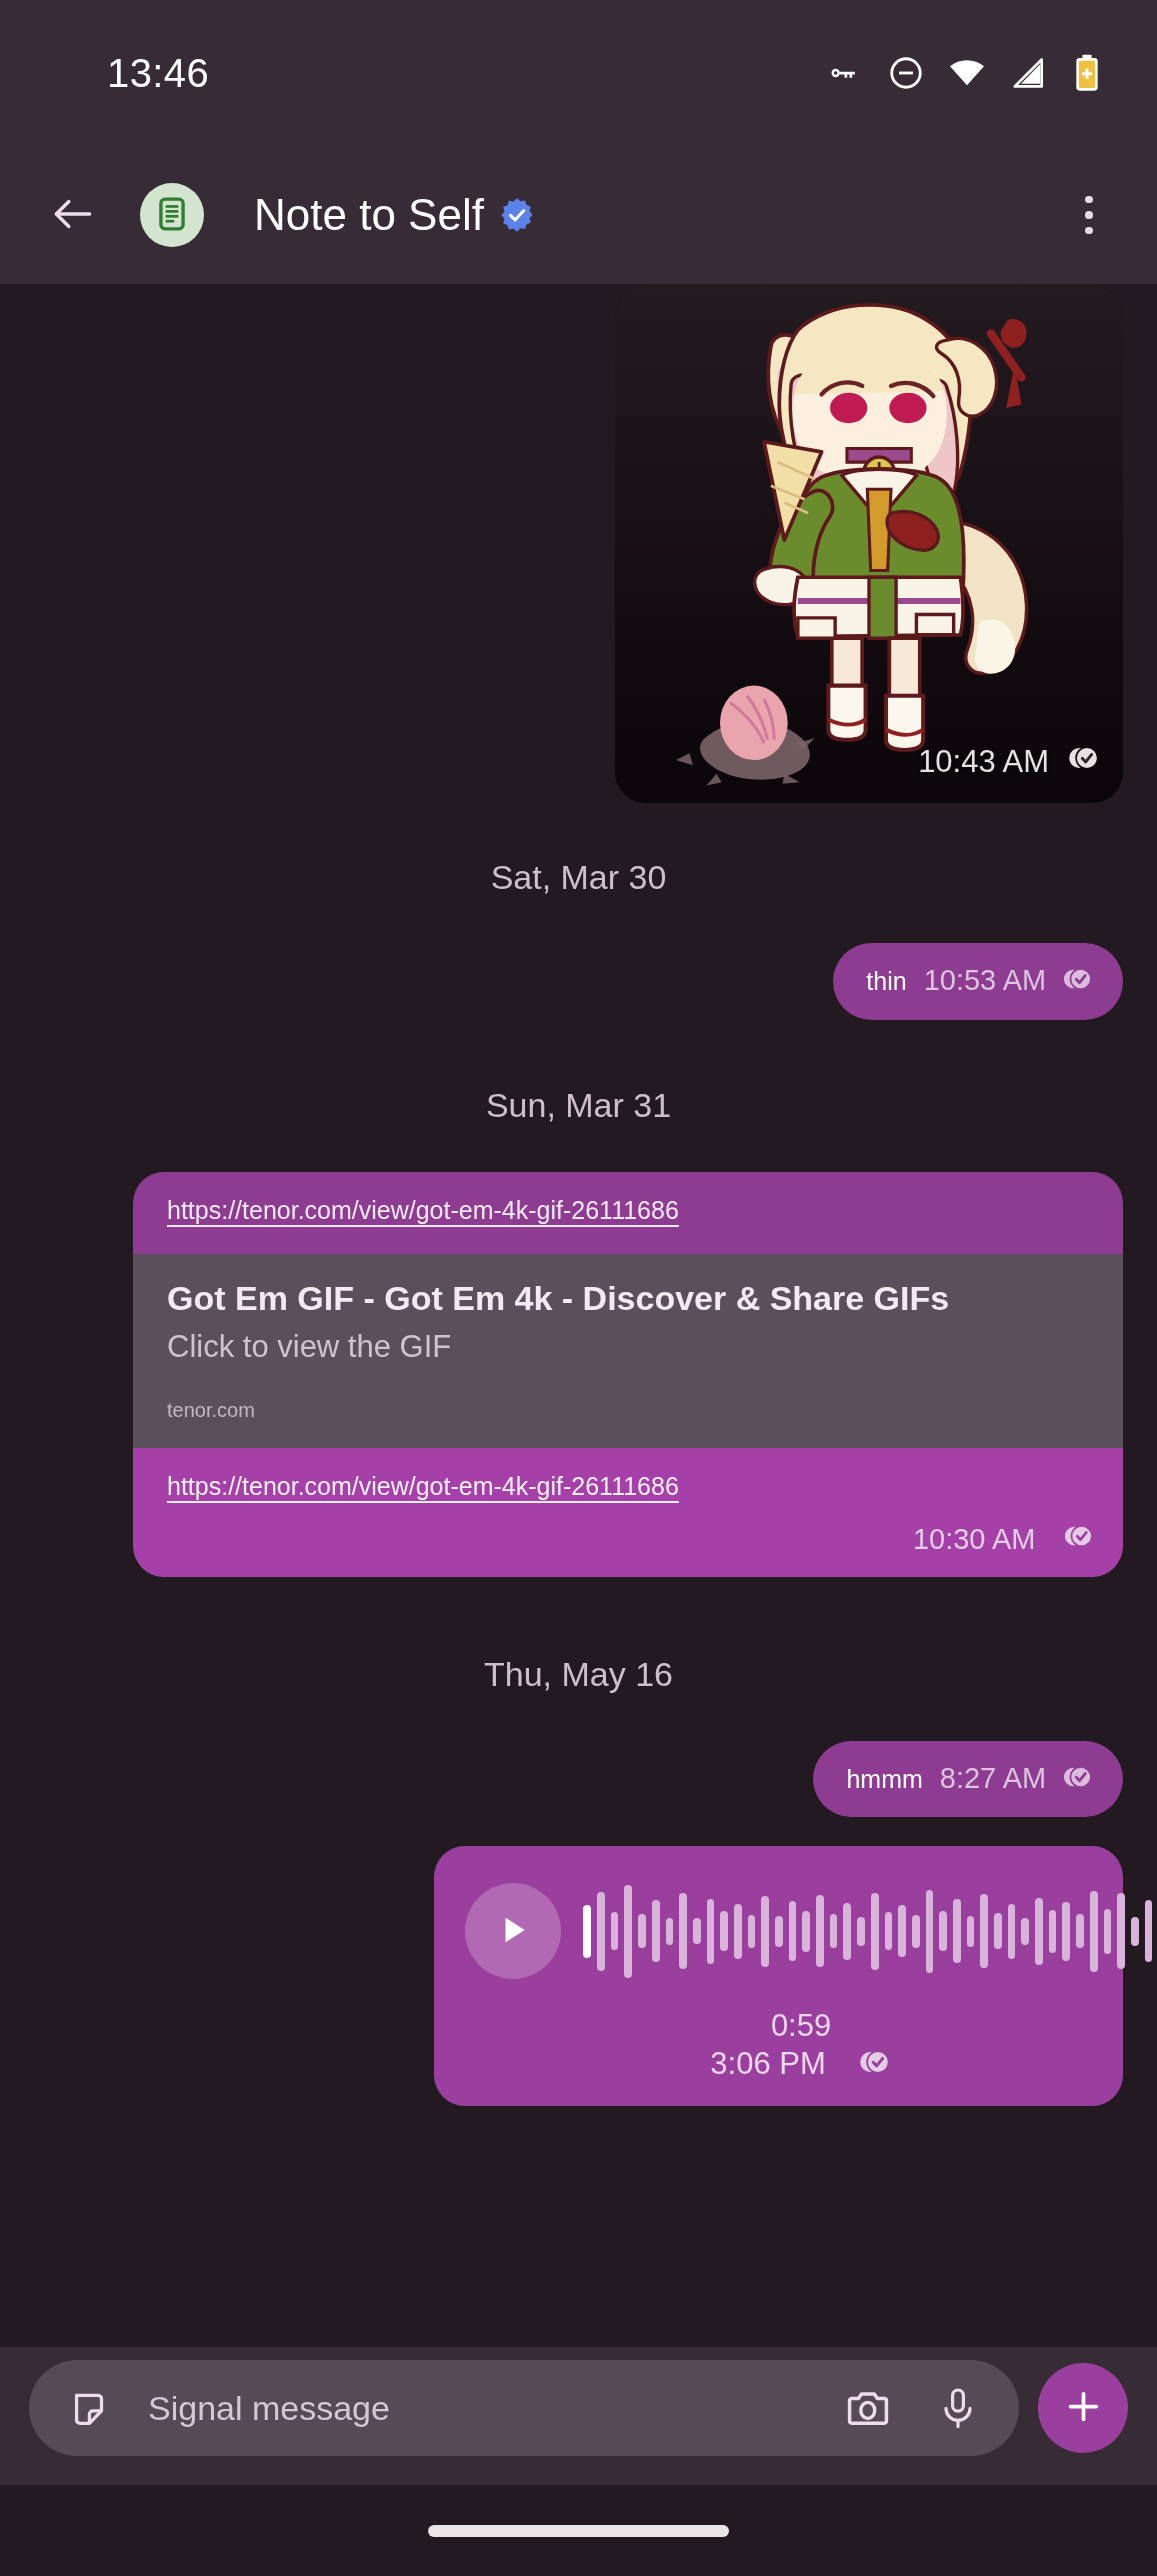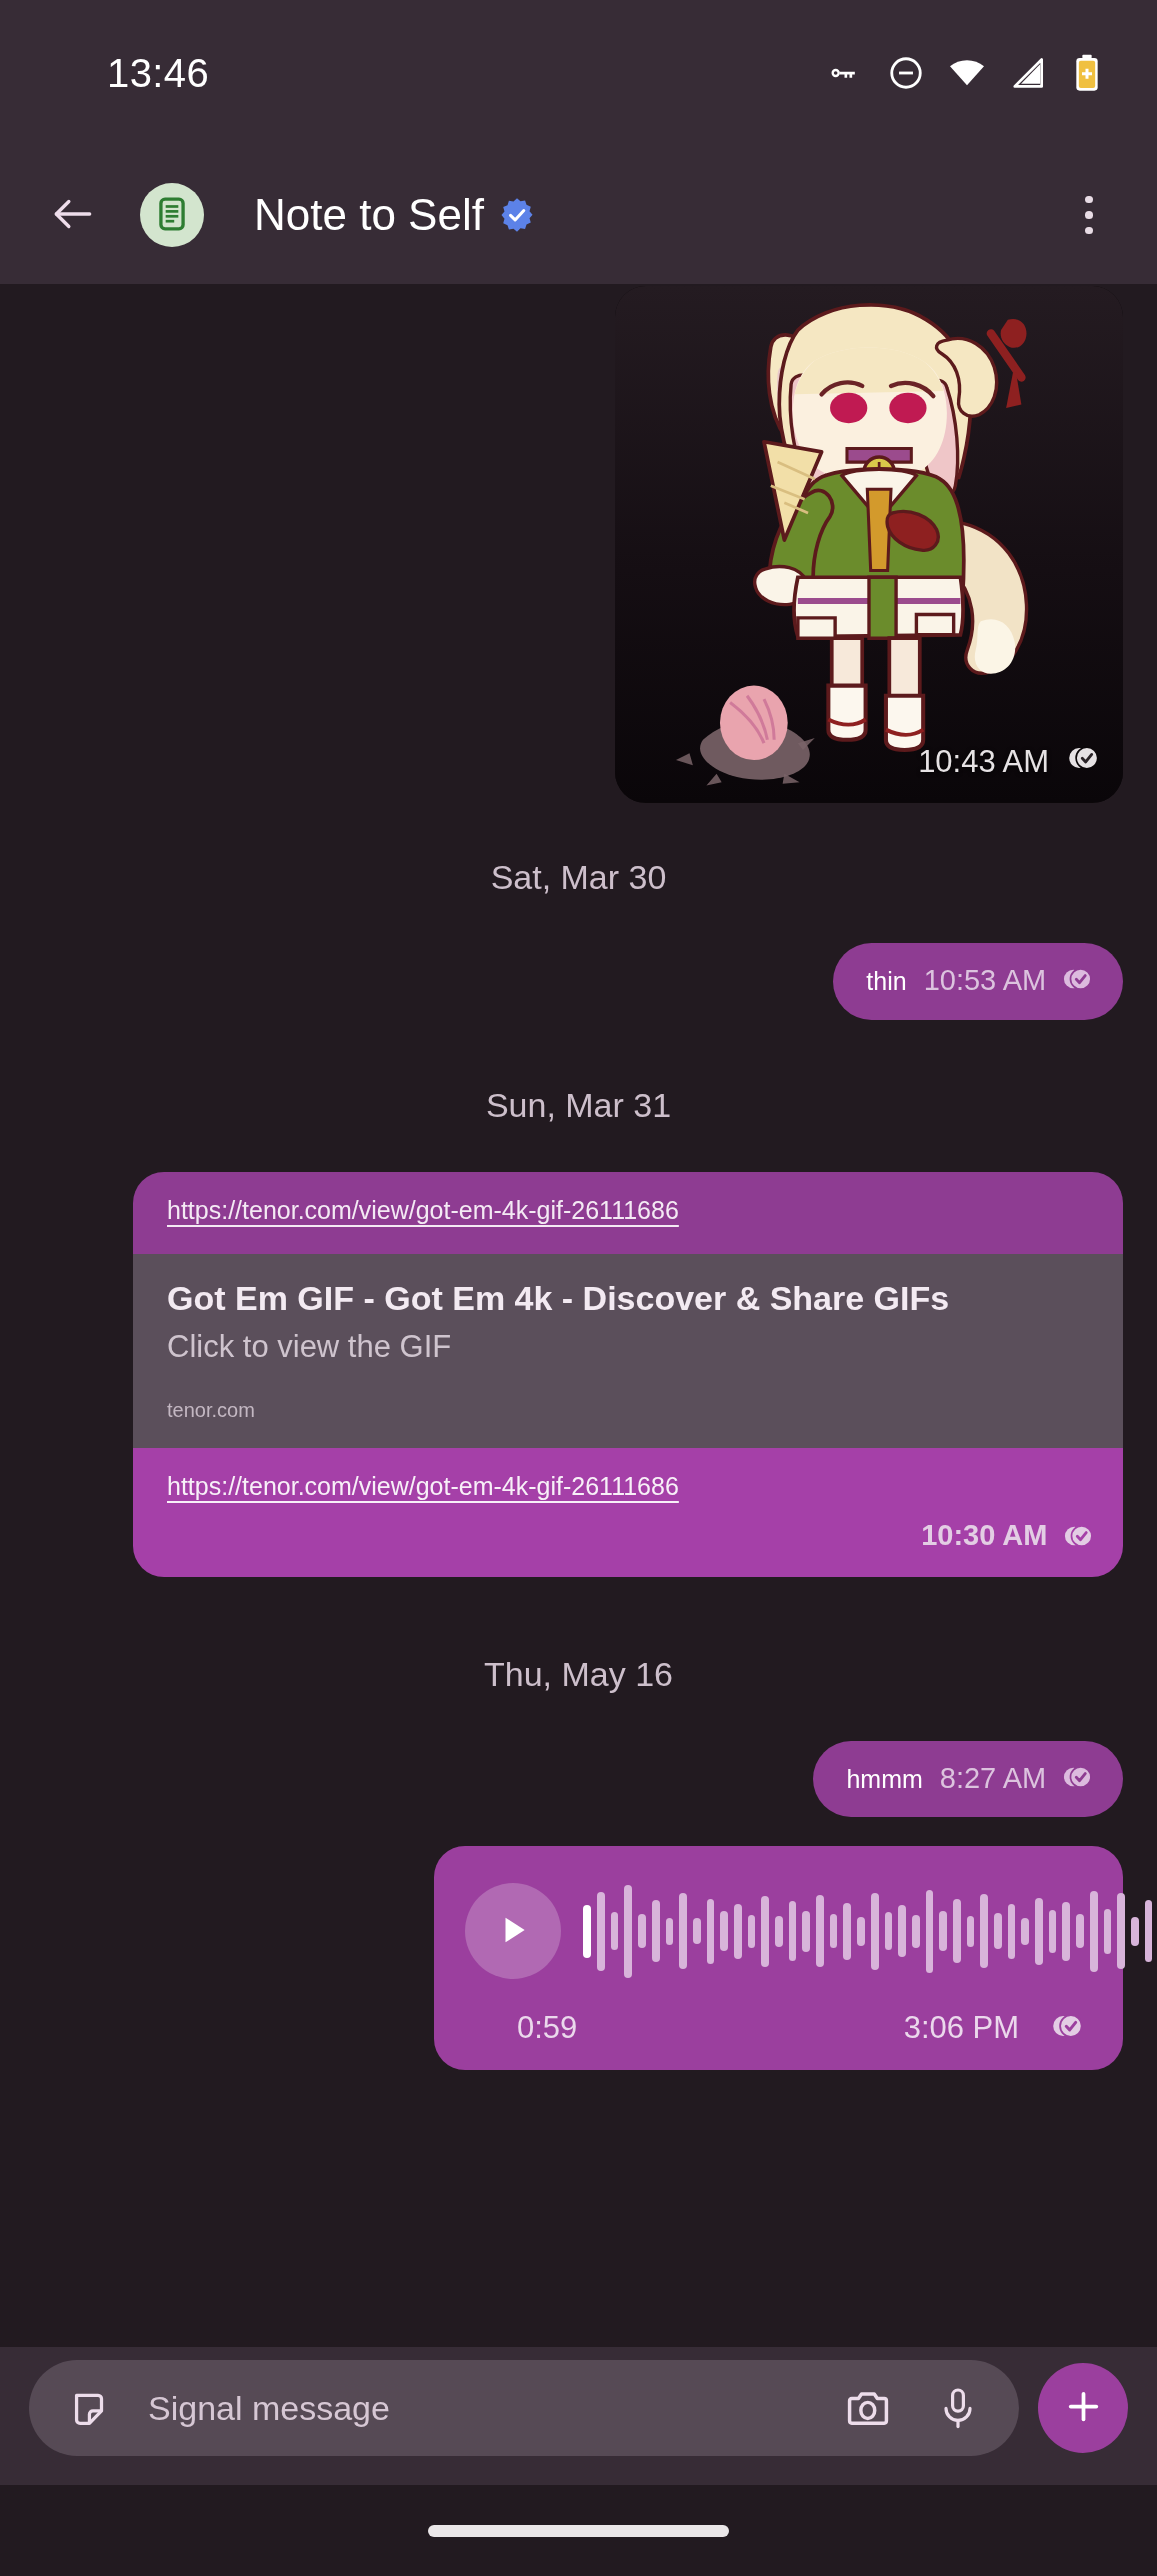--- a/index.html
+++ b/index.html
@@ -99,41 +99,41 @@
   .link-card-title { color:#F3EAF2; font-size:34px; font-weight:bold; line-height:1.3; }
   .link-card-desc { color:#CFC4CE; font-size:31px; margin-top:8.6px; }
   .link-card-domain { color:#C3B7C2; font-size:20px; margin-top:34px; }
   .link-bottom {
     background:#A540A8; padding:22.4px 31px 20.7px 34px;
     position:relative; min-height:129px;
   }
   .link-bottom .link-url { color:#F8F0F8; }
   .link-bottom .meta {
     position:absolute; right:27.6px; bottom:20.7px;
-    display:flex; align-items:flex-start; gap:14px;font-weight:bold;
+    display:flex; align-items:flex-end; gap:26px;
   }
   .link-bottom .time { color:#E3CDE4; font-size:29px; }
 
   
   .voice-bubble {
     width:689px; background:#9B3F9E; border-radius:31px;
     padding:29px 31px 22.4px 31px;
   }
   .voice-row { display:flex; align-items:center; gap:22.4px; }
   .play-btn {
     width:96px; height:96px; border-radius:50%;
     background:rgba(255,255,255,0.22);
     display:flex; align-items:center; justify-content:center; flex:none;
   }
   .waveform { flex:1; height:112px; display:flex; align-items:center; gap:6px; }
   .waveform b { display:block; width:7.7px; border-radius:4.3px; background:#D8B4DA; }
   .waveform b.head { background:#FFFFFF; }
   .voice-foot {
     display:flex; align-items:center; justify-content:space-between;
-    margin-top:20.7px; padding:0 6.9px 0 52px;
+    margin-top:20.7px; padding:0 6.9px 0 52px;flex-direction:column;
   }
   .voice-dur { color:#EBD8EC; font-size:31px; }
   .voice-meta { display:flex; align-items:center; gap:30px; }
   .voice-time { color:#EBD8EC; font-size:31px; }
 
   
   .inputbar {
     flex:none; height:138px; background:#372C36;
     display:flex; align-items:center; gap:19px;
     padding:0 29px 15.5px 29px;

